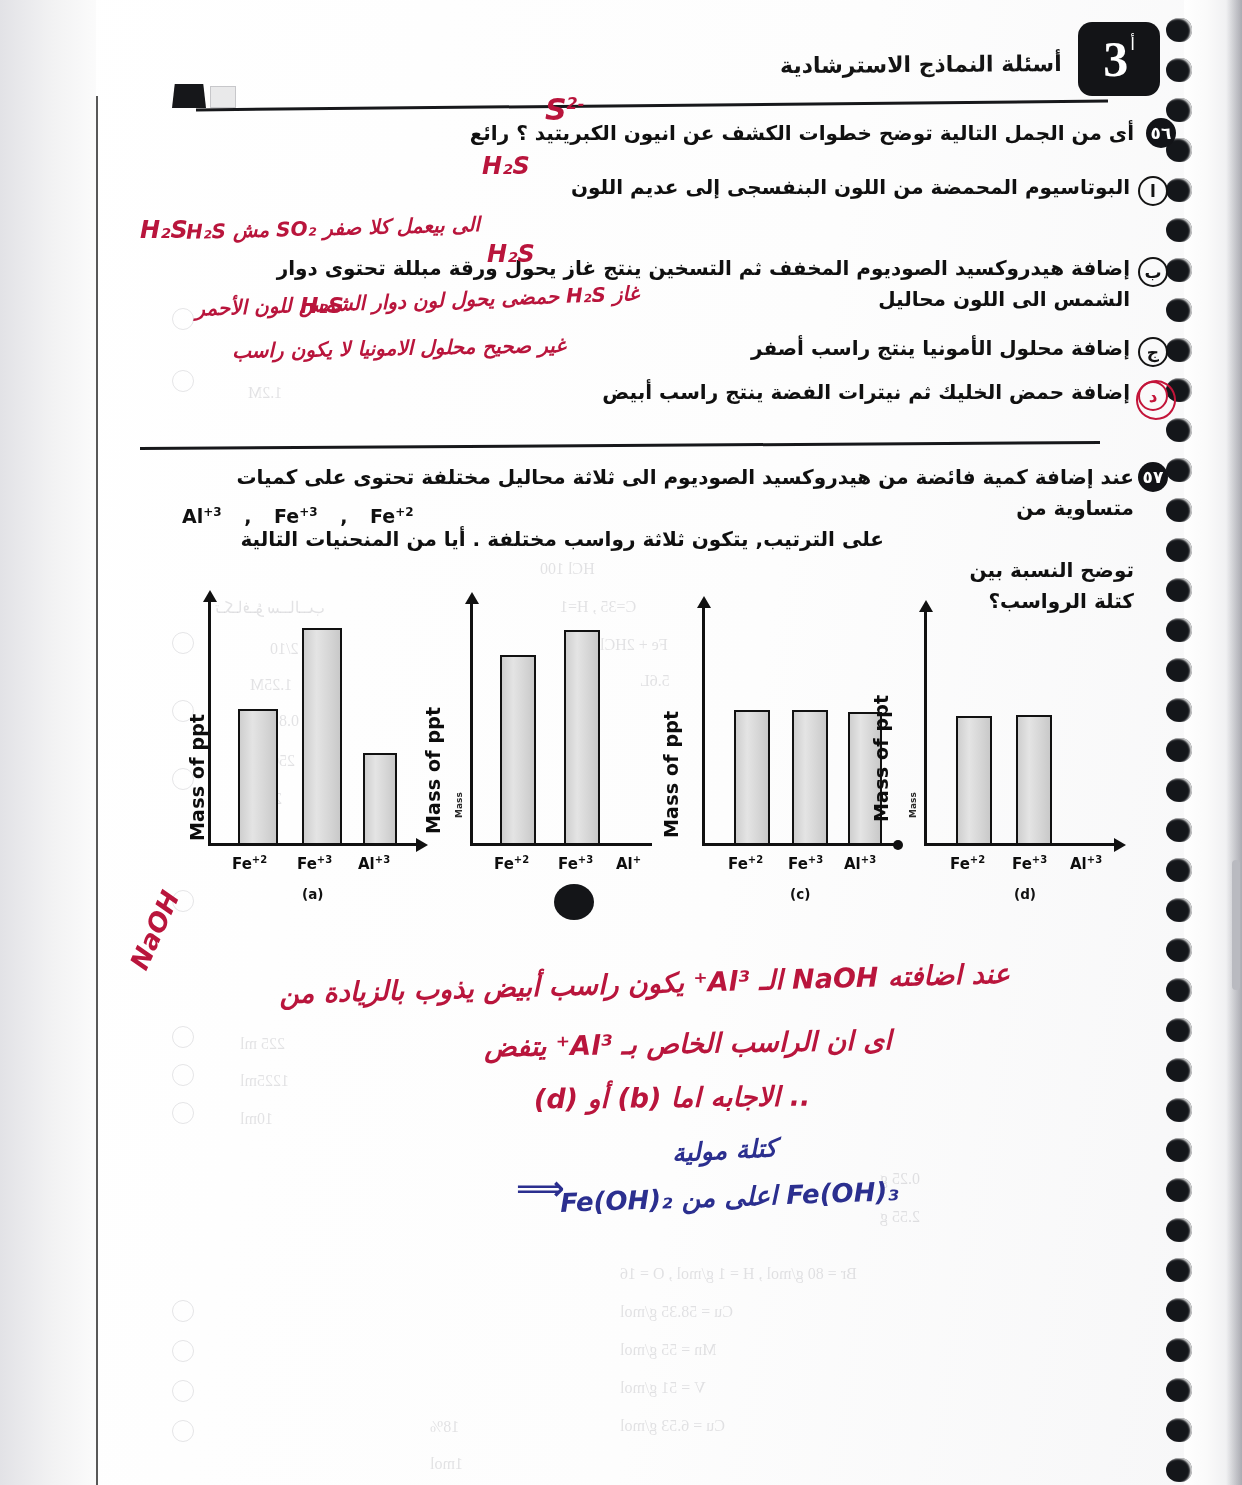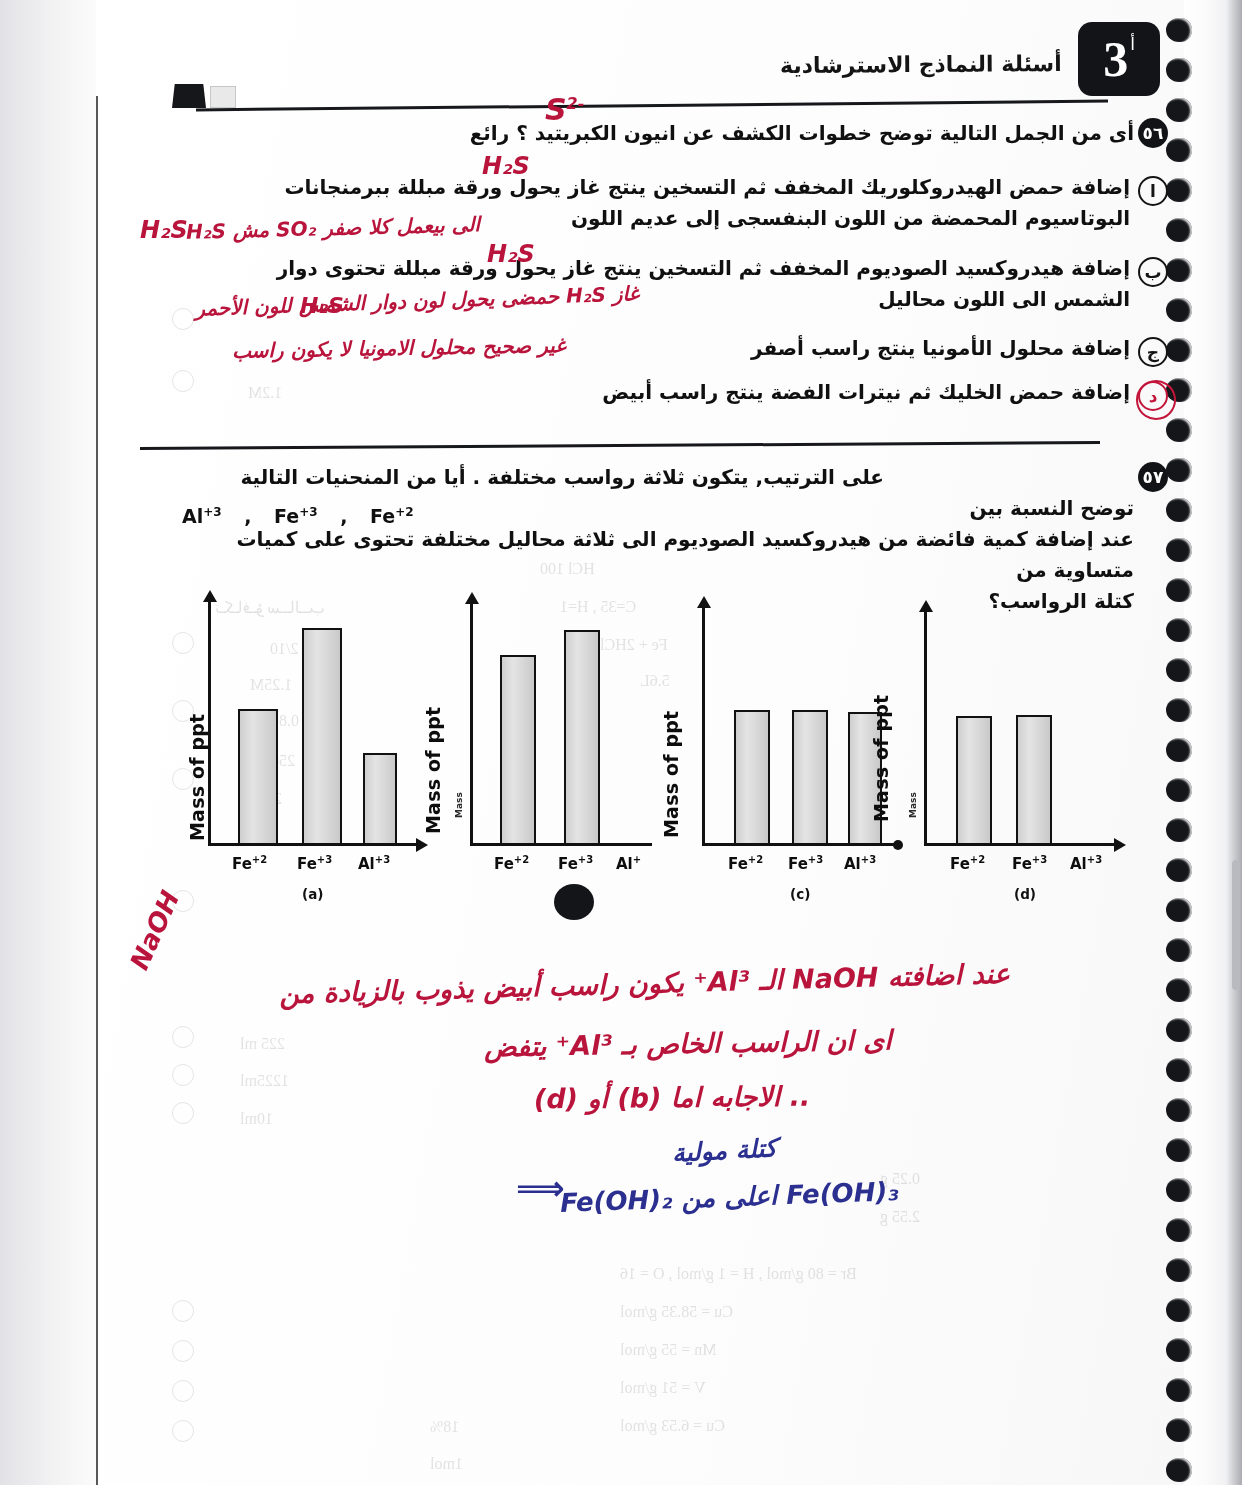--- a/index.html
+++ b/index.html
@@ -311,28 +311,27 @@
     <span class="num">3</span>
     <span class="mark">أ</span>
   </div>
   <div class="doc-title">أسئلة النماذج الاسترشادية</div>
   <div class="title-rule"></div>
   <div class="bottle-icon">
     <div class="b1"></div>
       <div class="b2"></div>
   </div>
 
-  <div class="q-num" style="right:74px; top:118px;">٥٦</div>
+  <div class="q-num" style="right:66px; top:118px;">٥٦</div>
   <div class="q-block" style="right:108px; top:118px; width:900px;">
     <div class="q-line">أى من الجمل التالية توضح خطوات الكشف عن انيون الكبريتيد ؟ رائع</div>
   </div>
 
   <div class="opt-bullet" style="right:74px; top:176px;">ا</div>
   <div class="q-block" style="right:112px; top:172px; width:900px;">
-    <div class="q-line">إضافة حمض الهيدروكلوريك المخفف ثم التسخين ينتج غاز يحول ورقة مبللة ببرمنجانات</div>
     <div class="q-line">البوتاسيوم المحمضة من اللون البنفسجى إلى عديم اللون</div>
   </div>
 
   <div class="opt-bullet" style="right:74px; top:257px;">ب</div>
   <div class="q-block" style="right:112px; top:253px; width:900px;">
     <div class="q-line">إضافة هيدروكسيد الصوديوم المخفف ثم التسخين ينتج غاز يحول ورقة مبللة تحتوى دوار</div>
     <div class="q-line">الشمس الى اللون محاليل</div>
   </div>
 
   <div class="opt-bullet" style="right:74px; top:337px;">ج</div>
@@ -355,24 +354,24 @@
   <div class="hand ltr hand-italic" style="left:300px; top:293px; font-size:22px;">H₂S</div>
 
   <div class="hand hand-italic" style="left:186px; top:216px; font-size:20px; transform:rotate(-1.5deg);">الى بيعمل كلا صفر SO₂ مش H₂S</div>
   <div class="hand hand-italic" style="left:195px; top:289px; font-size:20px; transform:rotate(-2deg);">غاز H₂S حمضى يحول لون دوار الشمس للون الأحمر</div>
   <div class="hand hand-italic" style="left:232px; top:336px; font-size:20px; transform:rotate(-1deg);">غير صحيح محلول الامونيا لا يكون راسب</div>
 
   <div class="section-rule"></div>
 
   <div class="q-num" style="right:74px; top:462px;">٥٧</div>
   <div class="q-block" style="right:108px; top:462px; width:920px;">
+    <div class="q-line">عند إضافة كمية فائضة من هيدروكسيد الصوديوم الى ثلاثة محاليل مختلفة تحتوى على كميات متساوية من</div>
     <div class="q-line" style="position:relative;">
       <span style="display:inline-block; width:250px;"></span><span>على الترتيب, يتكون ثلاثة رواسب مختلفة . أيا من المنحنيات التالية توضح النسبة بين</span>
     </div>
-    <div class="q-line">عند إضافة كمية فائضة من هيدروكسيد الصوديوم الى ثلاثة محاليل مختلفة تحتوى على كميات متساوية من</div>
     <div class="q-line">كتلة الرواسب؟</div>
   </div>
 
   <div style="position:absolute; left:182px; top:505px; direction:ltr;
               font-family:'DejaVu Sans',sans-serif; font-weight:700; font-size:19px; color:#101010;">
     <span>Al</span><sup style="font-size:12px">+3</sup>
     <span style="padding:0 16px;">,</span>
     <span>Fe</span><sup style="font-size:12px">+3</sup>
     <span style="padding:0 16px;">,</span>
     <span>Fe</span><sup style="font-size:12px">+2</sup>

